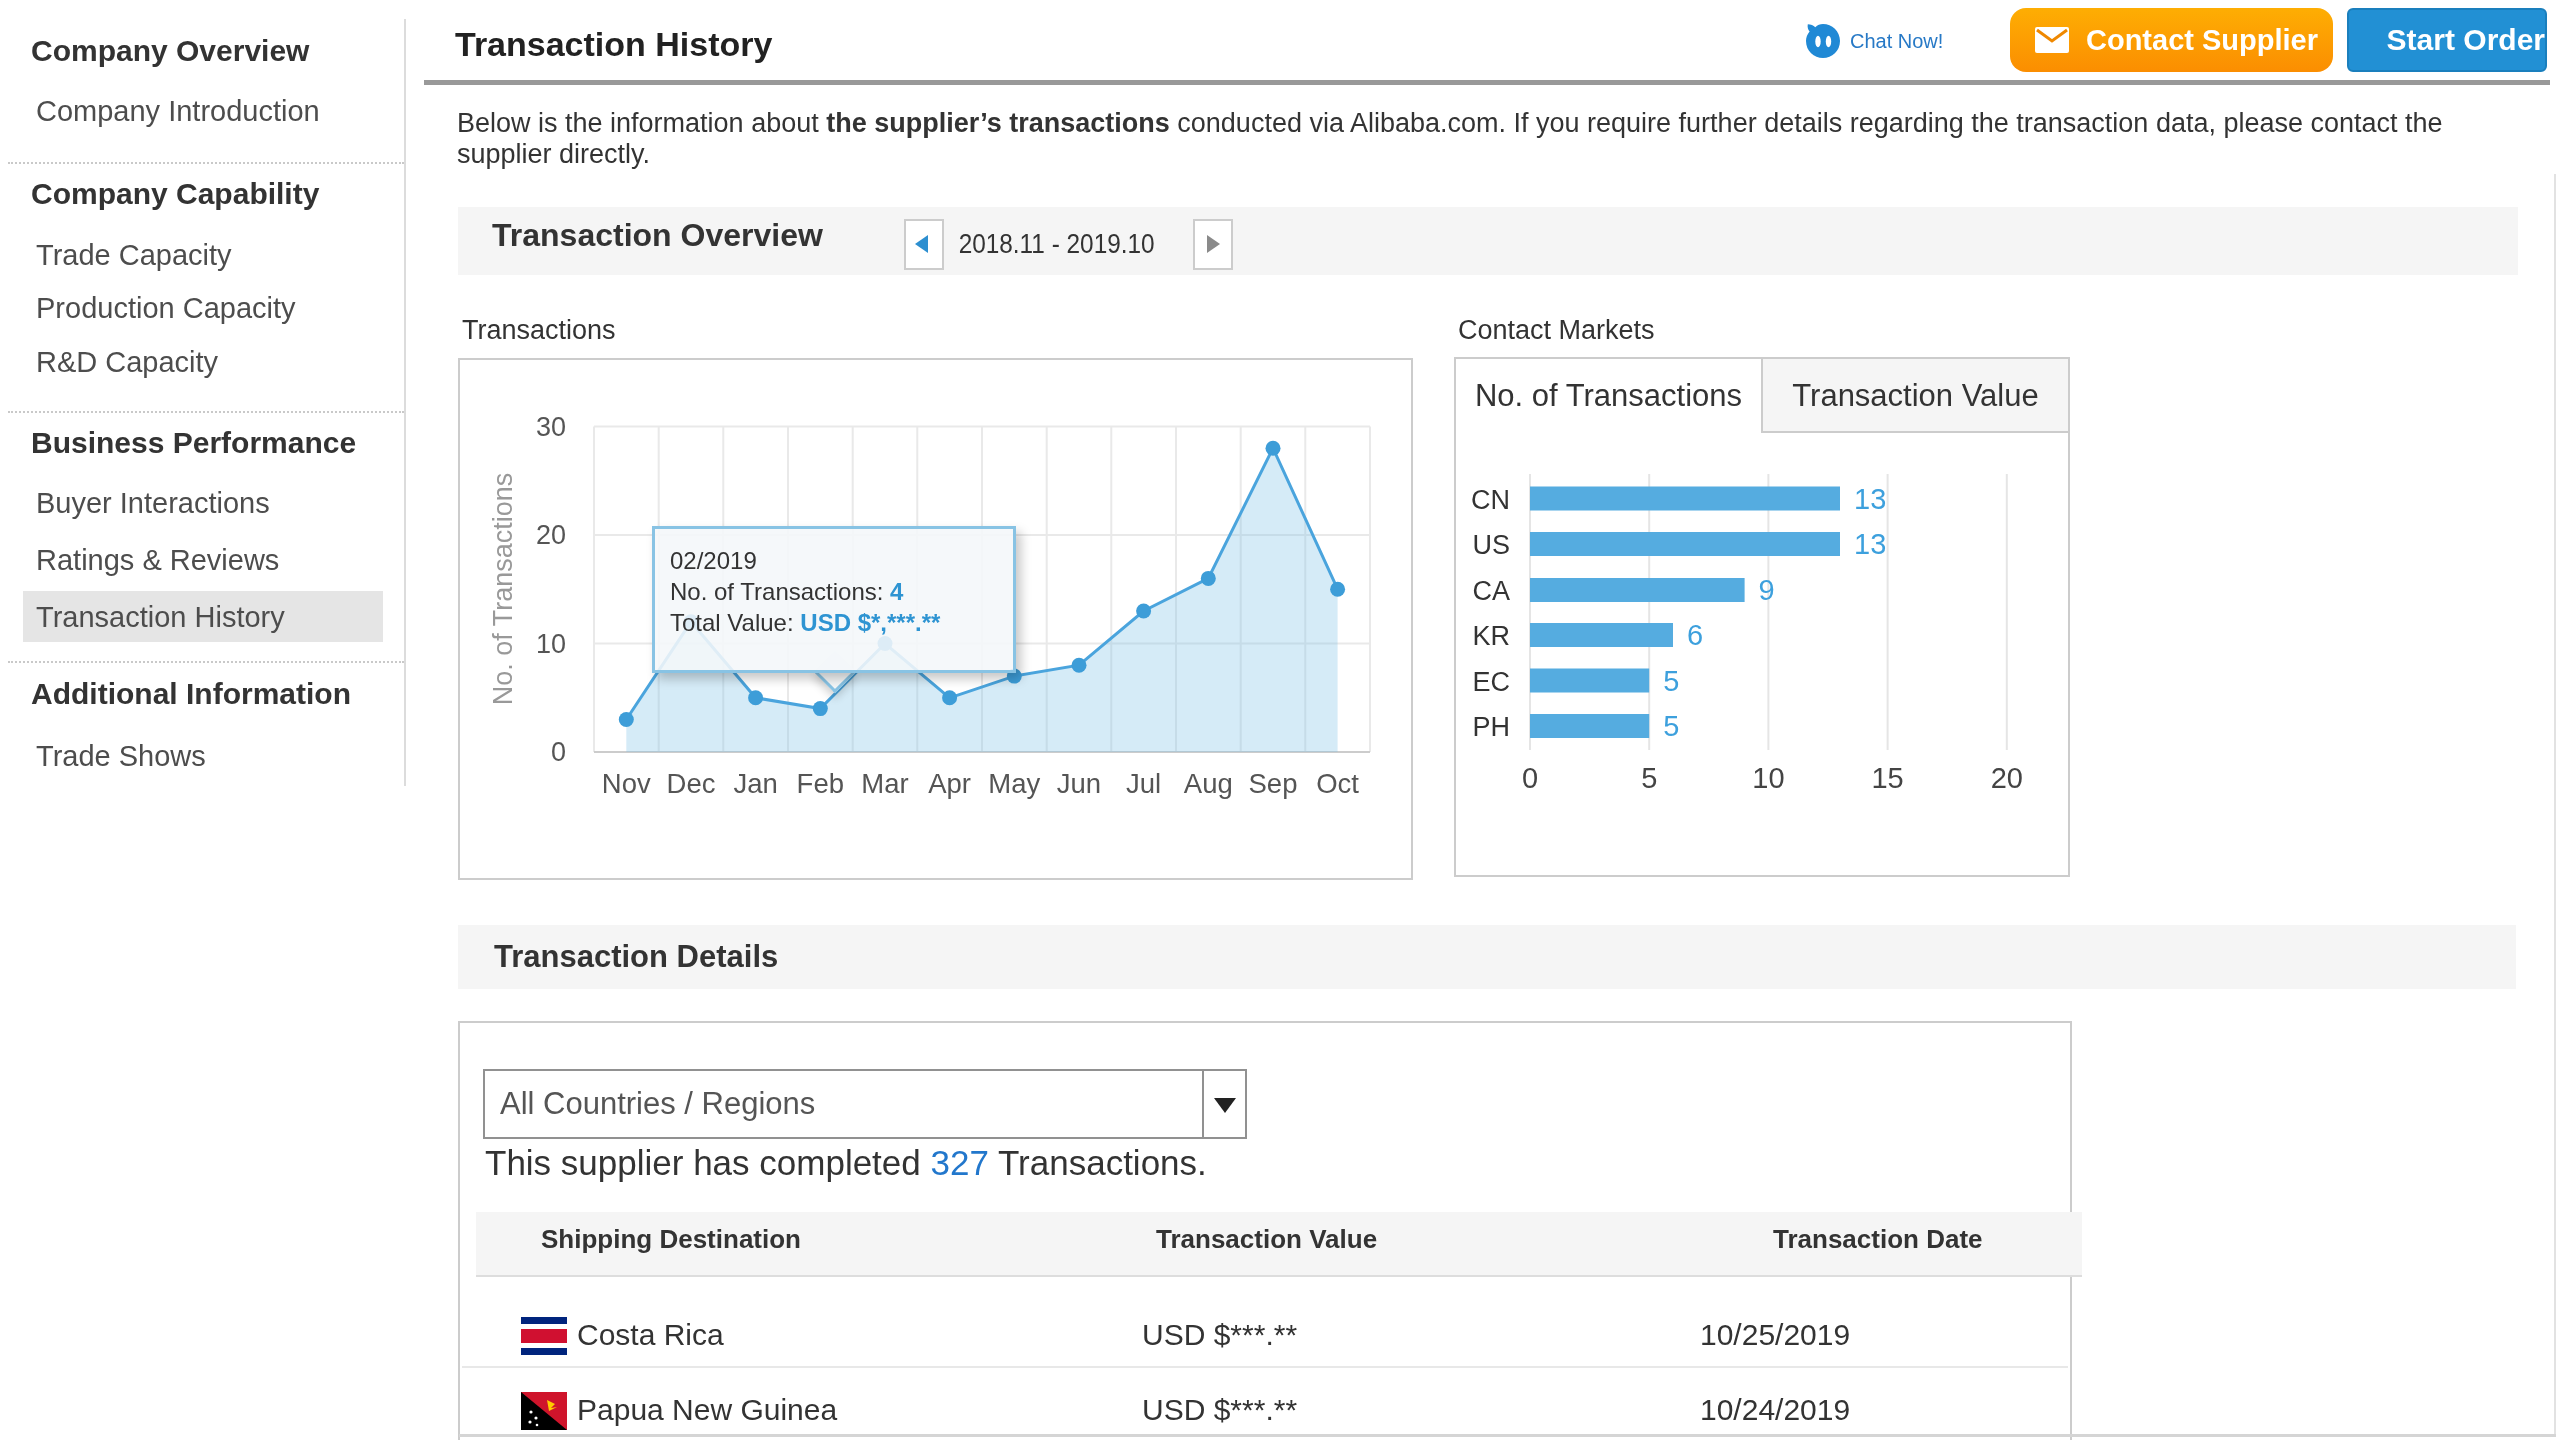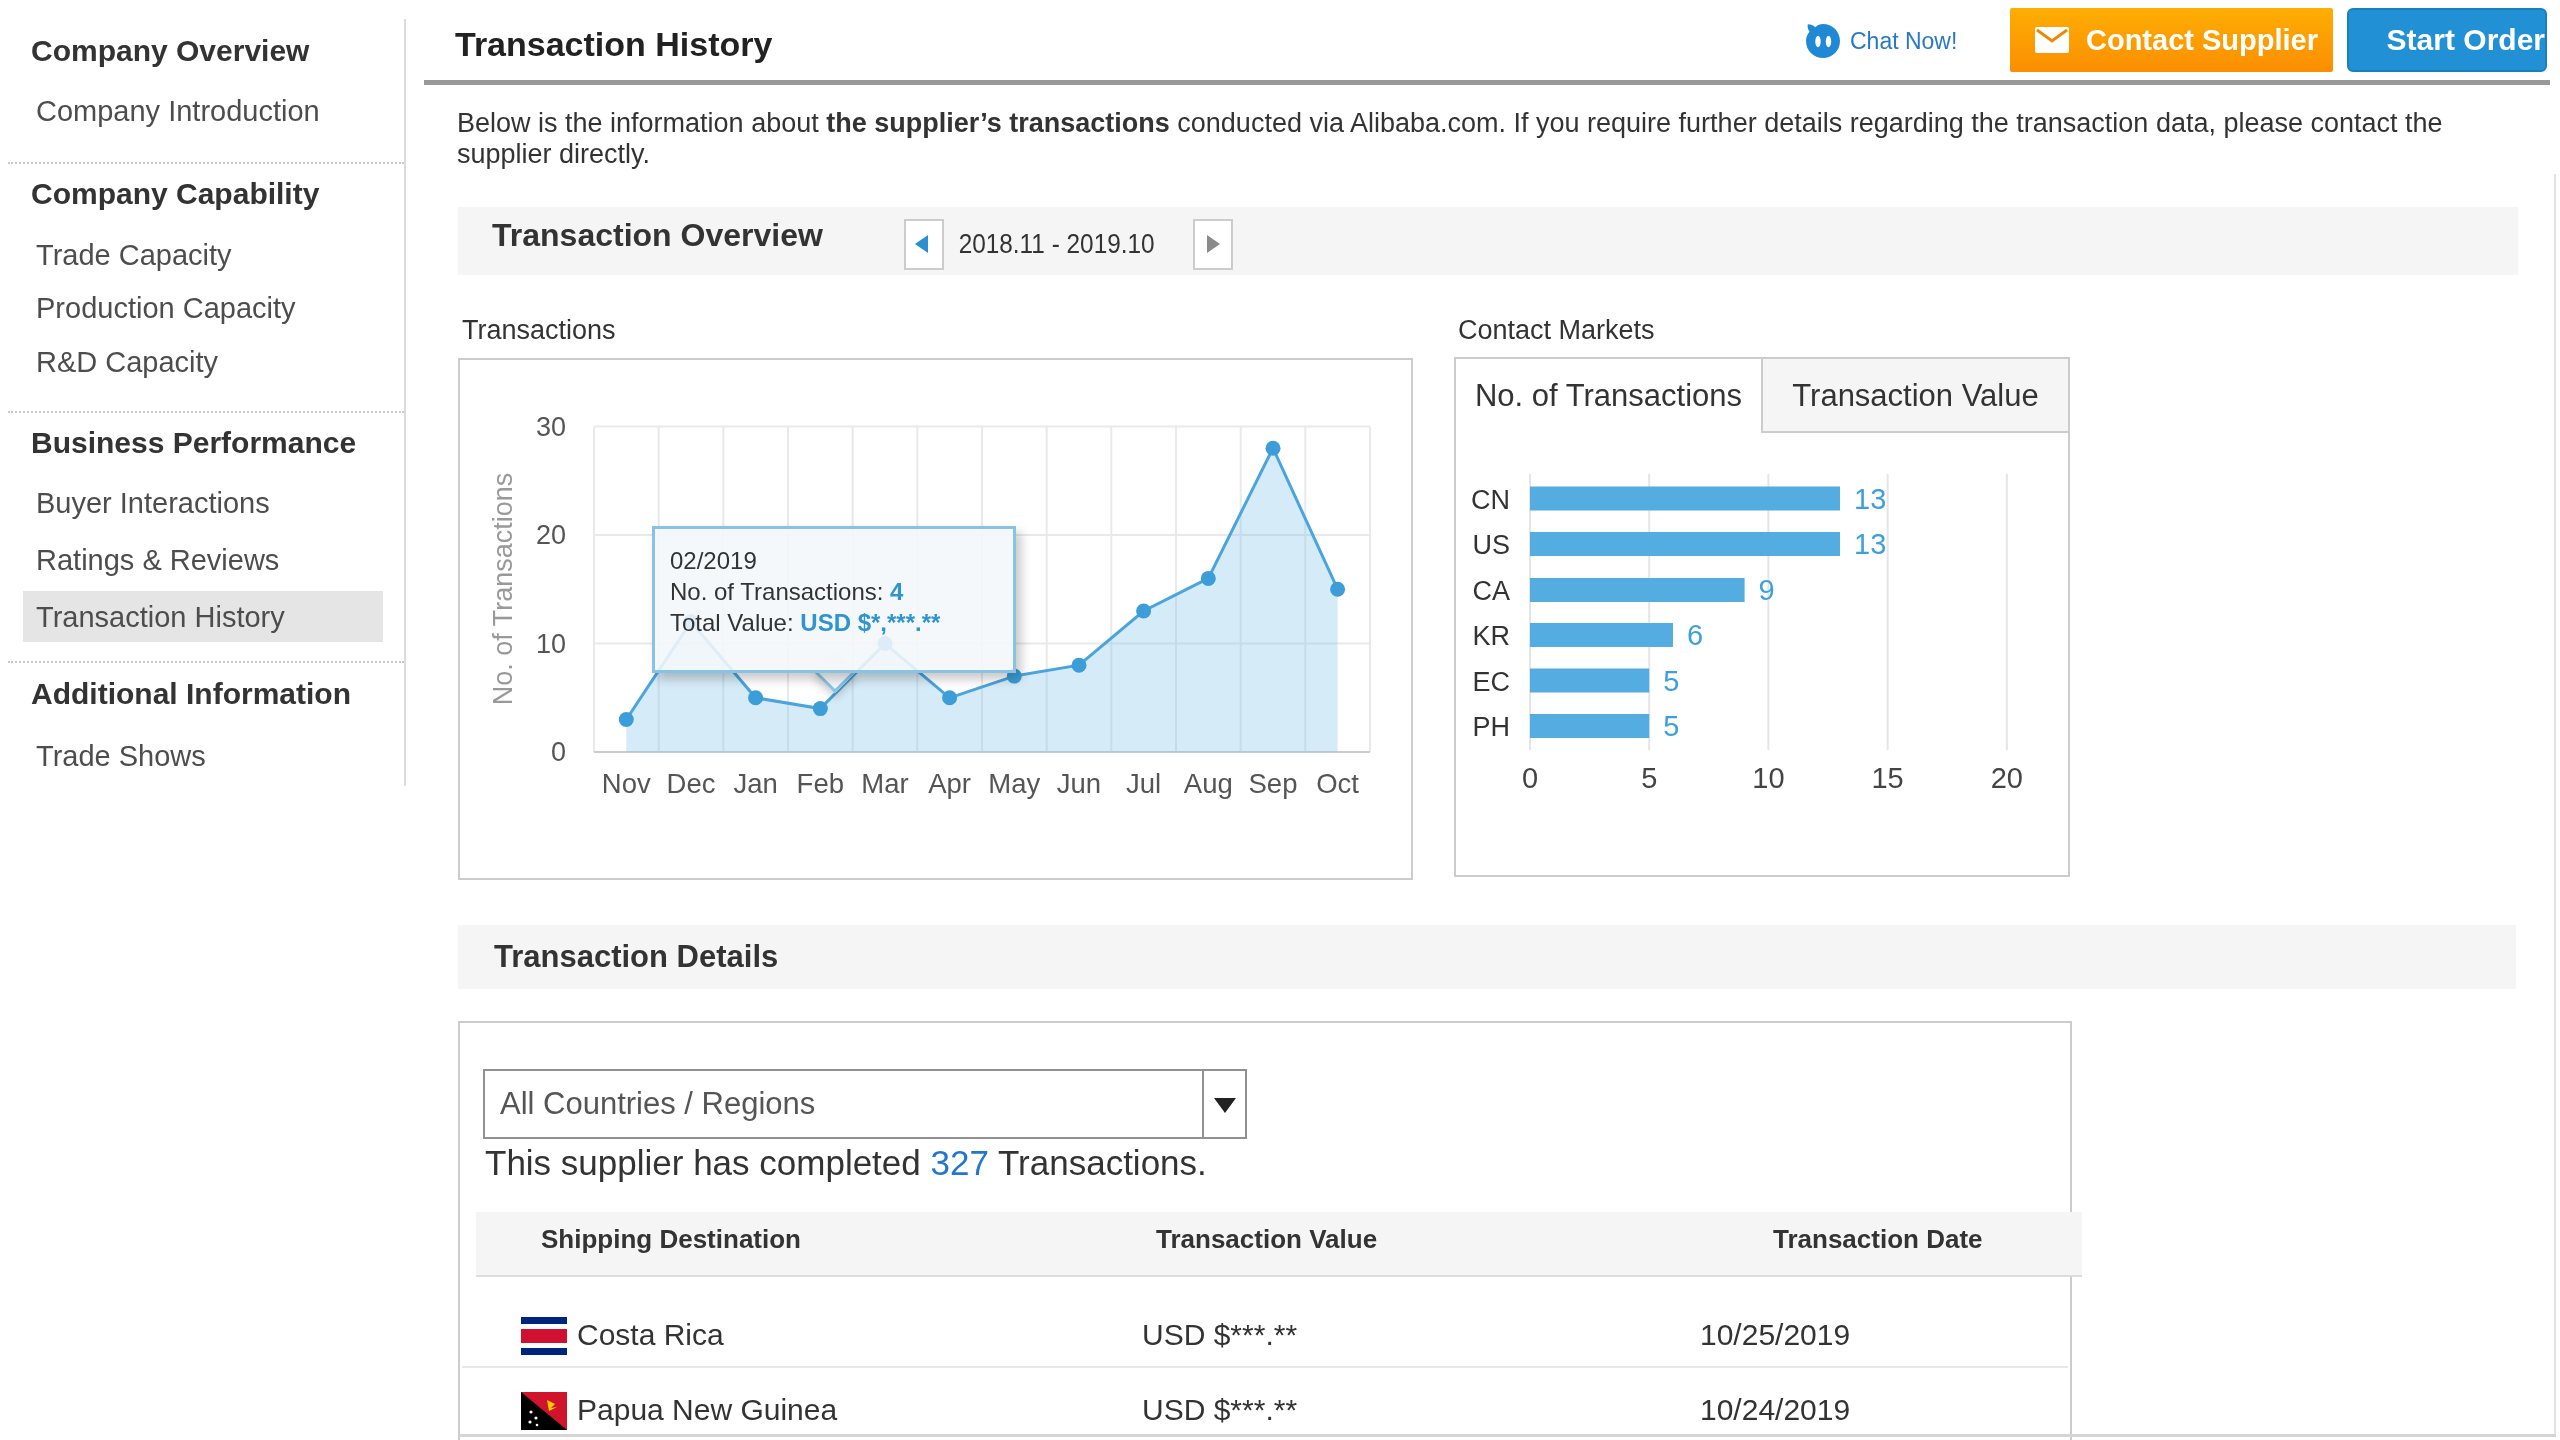--- a/index.html
+++ b/index.html
@@ -31,23 +31,23 @@
 <div class="abs" style="left:404px;top:19px;width:2px;height:767px;background:#dcdcdc"></div>
 
 <div class="abs" style="left:455px;top:22px;font-size:34px;font-weight:bold;color:#222;line-height:44px">Transaction History</div>
 <div class="abs" style="left:424px;top:80px;width:2126px;height:5px;background:#999"></div>
 
 <svg class="abs" style="left:1804px;top:20px" width="38" height="40" viewBox="0 0 38 40">
 <path d="M19 4 C 28 4 36 11 36 21 C 36 31 28 38 19 38 C 10 38 2 31 2 21 C 2 17.5 3.2 14.2 5.6 11.5 C 4 9.6 3.2 7 3.8 4.2 C 6.8 4.2 9.4 5.3 11.3 7.2 C 13.5 5.2 16 4 19 4 Z" fill="#2089d5"></path>
 <ellipse cx="14" cy="21.5" rx="2.7" ry="5.8" fill="#fff"></ellipse>
 <ellipse cx="24.5" cy="21.5" rx="2.7" ry="5.8" fill="#fff"></ellipse>
 </svg>
-<div class="abs" style="left:1850px;top:24px;font-size:23px;color:#2779c6;line-height:34px">Chat Now!</div>
-
-<div class="abs" style="left:2010px;top:8px;width:323px;height:64px;border-radius:2px;background:linear-gradient(180deg,#feae03,#fb8e01)">
+<div class="abs" style="left:1850px;top:24px;font-size:20px;color:#2779c6;line-height:34px">Chat Now!</div>
+
+<div class="abs" style="left:2010px;top:8px;width:323px;height:64px;border-radius:16px;background:linear-gradient(180deg,#feae03,#fb8e01)">
   <svg style="position:absolute;left:24px;top:17px" width="36" height="30" viewBox="0 0 36 30">
     <rect x="1" y="2" width="34" height="26" rx="2" fill="#fff"></rect>
     <path d="M3 5 L18 16 L33 5" stroke="#ef8800" stroke-width="3" fill="none"></path>
   </svg>
   <span style="position:absolute;left:76px;top:16px;font-size:29px;font-weight:bold;color:#fff;line-height:32px;white-space:nowrap">Contact Supplier</span>
 </div>
 <div class="abs" style="left:2347px;top:8px;width:200px;height:64px;border-radius:6px;background:#2290d4;border:2px solid #1a7fbd;text-align:right;font-size:30px;font-weight:bold;color:#fff;line-height:60px">Start Order</div>
 
 <div class="abs" style="left:457px;top:108px;font-size:27px;color:#333;line-height:31px;white-space:nowrap">Below is the information about <span class="b">the supplier’s transactions</span> conducted via Alibaba.com. If you require further details regarding the transaction data, please contact the<br>supplier directly.</div>
 

